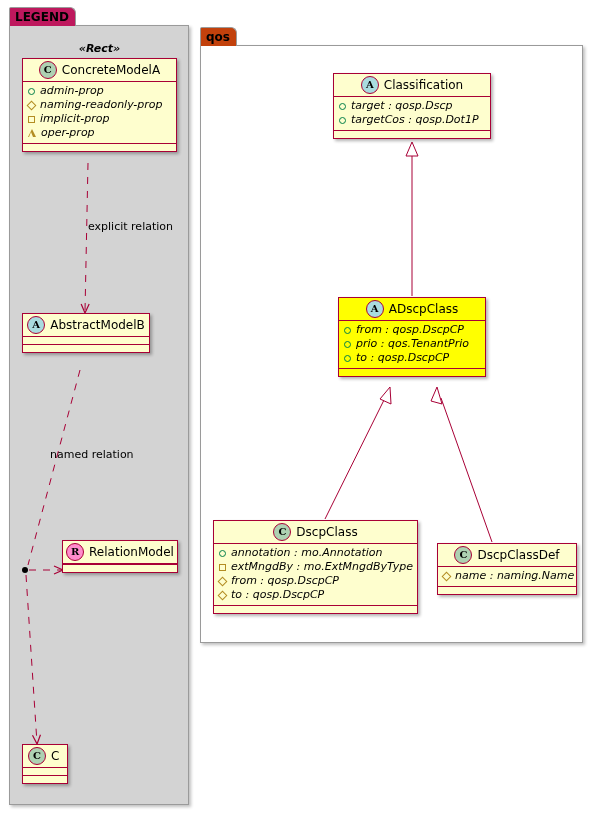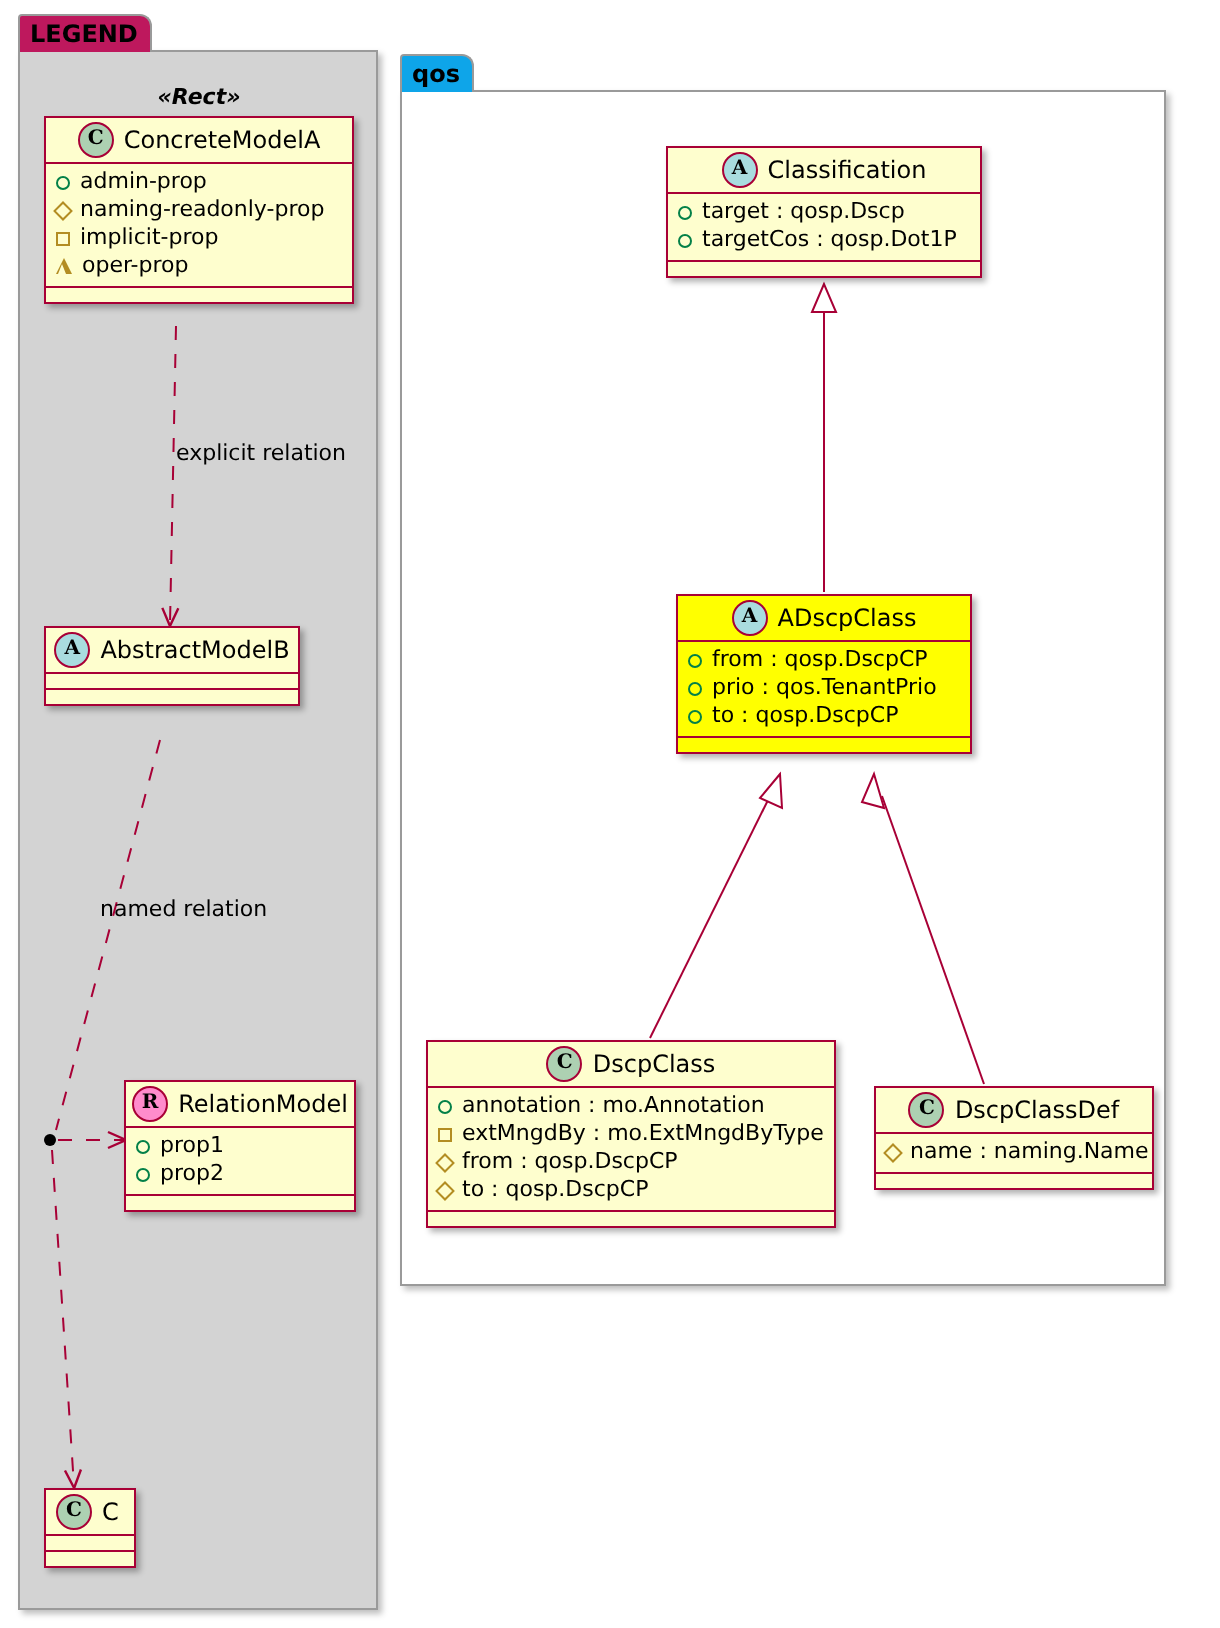--- a/index.html
+++ b/index.html
@@ -62,21 +62,21 @@
   }
   .tab-legend {
     left: 9px; top: 7px;
     height: 19px;
     background: #be185d;
     border-radius: 2px 6px 0 0;
   }
   .tab-qos {
     left: 200px; top: 27px;
     height: 19px;
-    background: #0ea5e9;
+    background: #c2410c;
     border-radius: 2px 6px 0 0;
     font-weight: bold;
   }
 
   
   .cls {
     position: absolute;
     box-sizing: border-box;
     border: 1px solid #a80036;
     background: #fefece;
@@ -103,20 +103,21 @@
     font-weight: bold;
   }
   .sep {
     border-top: 1px solid #a80036;
     height: 0;
     font-size: 0;
     line-height: 0;
   }
   .attrs {
     padding: 2px 5px 3px 5px;
+    font-style: italic;
   }
   .attr {
     display: flex;
     align-items: center;
     gap: 5px;
     line-height: 14px;
     height: 14px;
     white-space: nowrap;
     font-size: 11px;
   }
@@ -274,30 +275,20 @@
   </div>
 
   <div class="edge-label" style="left:50px; top:448px;">named relation</div>
 
   <div class="cls" style="left:62px; top:540px; width:116px;">
     <div class="cls-title">
       <span class="badge R">R</span>
       <span class="name">RelationModel</span>
     </div>
     <div class="sep"></div>
-    <div class="attrs">
-      <div class="attr">
-        <span class="vm vm-circle"></span>
-        <span>prop1</span>
-      </div>
-      <div class="attr">
-        <span class="vm vm-circle"></span>
-        <span>prop2</span>
-      </div>
-    </div>
     <div class="sep"></div>
     <div class="empty-body"></div>
   </div>
 
   <div class="cls" style="left:22px; top:744px; width:46px;">
     <div class="cls-title" style="justify-content:flex-start; padding:0 5px;">
       <span class="badge C">C</span>
       <span class="name">C</span>
     </div>
     <div class="sep"></div>

